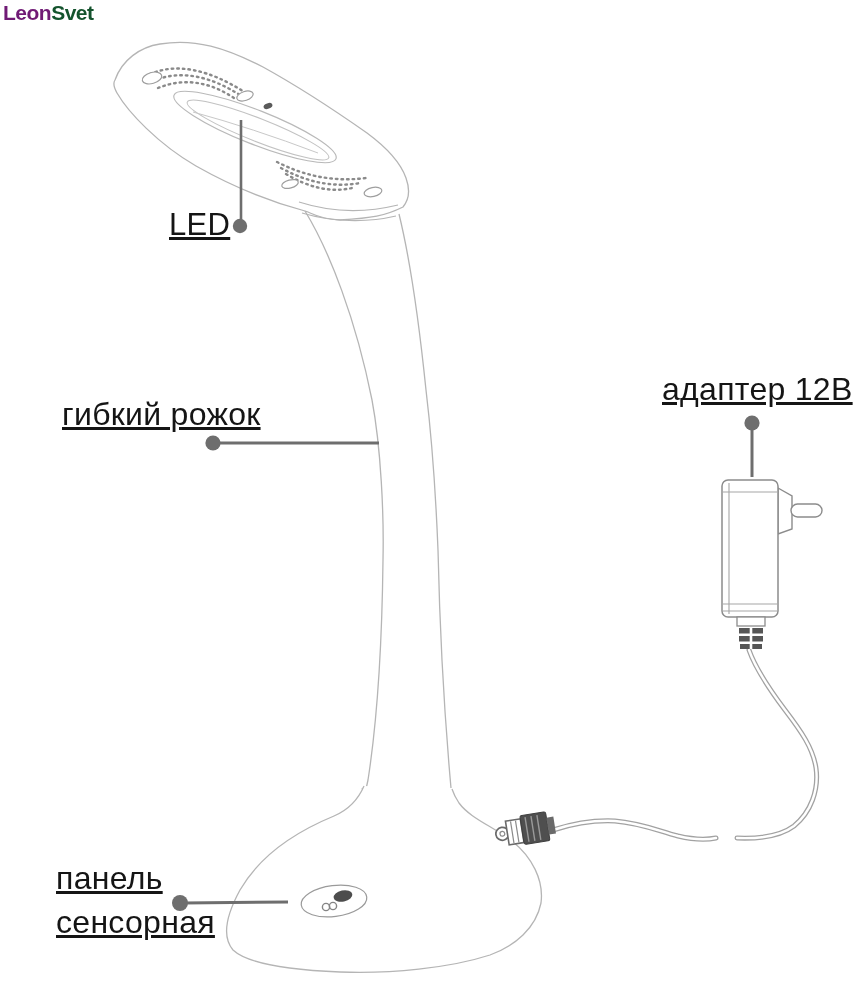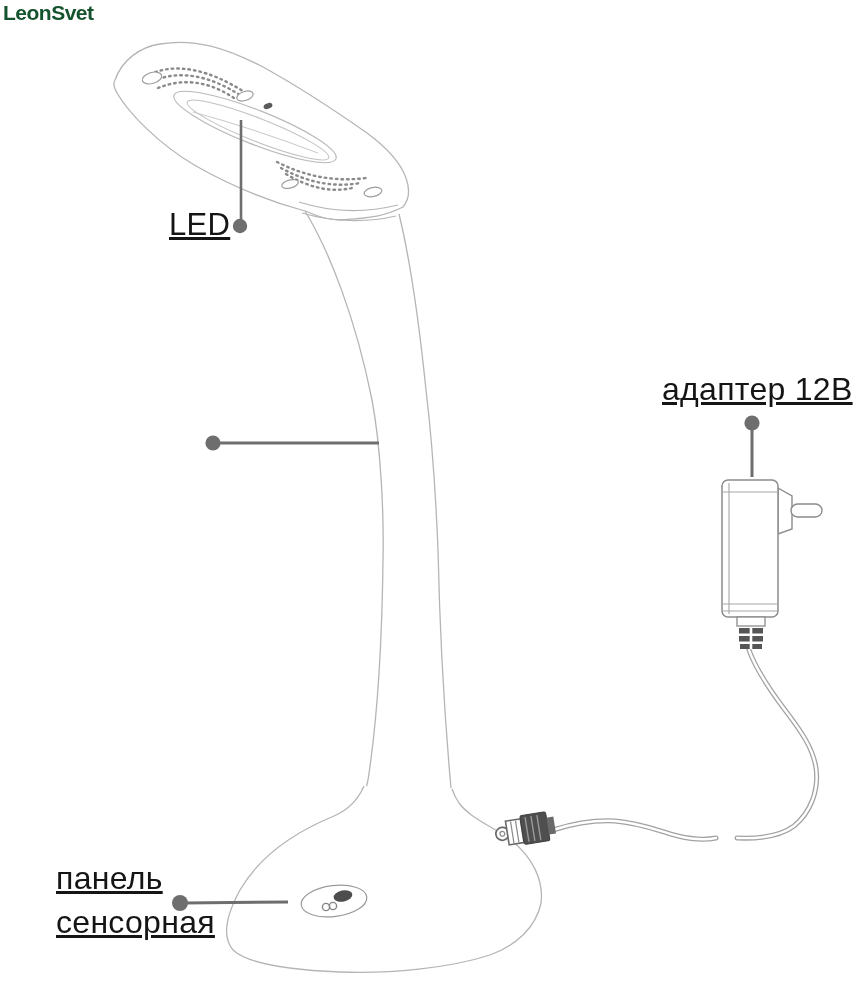--- a/index.html
+++ b/index.html
@@ -21,21 +21,21 @@
     white-space:nowrap;letter-spacing:0.3px;text-decoration:underline;
   }
   #lbl-led{left:169px;top:207px;font-size:31px;}
   #lbl-flex{left:62px;top:396px;font-size:32px;}
   #lbl-adapter{left:662px;top:371px;font-size:32px;}
   #lbl-touch{left:56px;top:856px;font-size:32px;line-height:44px;}
   #watermark{
     position:absolute;left:3px;top:1px;font-size:21px;font-weight:bold;
     letter-spacing:-0.5px;font-family:"Liberation Sans",sans-serif;
   }
-  #watermark .w1{color:#14532d;text-align:center;}
+  #watermark .w1{color:#701a75;text-align:center;}
   #watermark .w2{color:#14532d;}
 </style>
 </head>
 <body>
 
 <div id="page">
 
   <svg id="art" width="864" height="1000" viewBox="0 0 864 1000">
 
     <g>
@@ -166,20 +166,21 @@
       </g>
     </g>
   </svg>
 
   <div id="watermark">
     <span class="w1">Leon</span><span class="w2">Svet</span>
   </div>
 
   <div id="lbl-led" class="lbl">LED</div>
 
+  <div id="lbl-flex" class="lbl">гибкий рожок</div>
 
   <div id="lbl-adapter" class="lbl">адаптер 12В</div>
 
   <div id="lbl-touch" class="lbl">
     <div>панель</div>
     <div>сенсорная</div>
   </div>
 
 </div>
 

